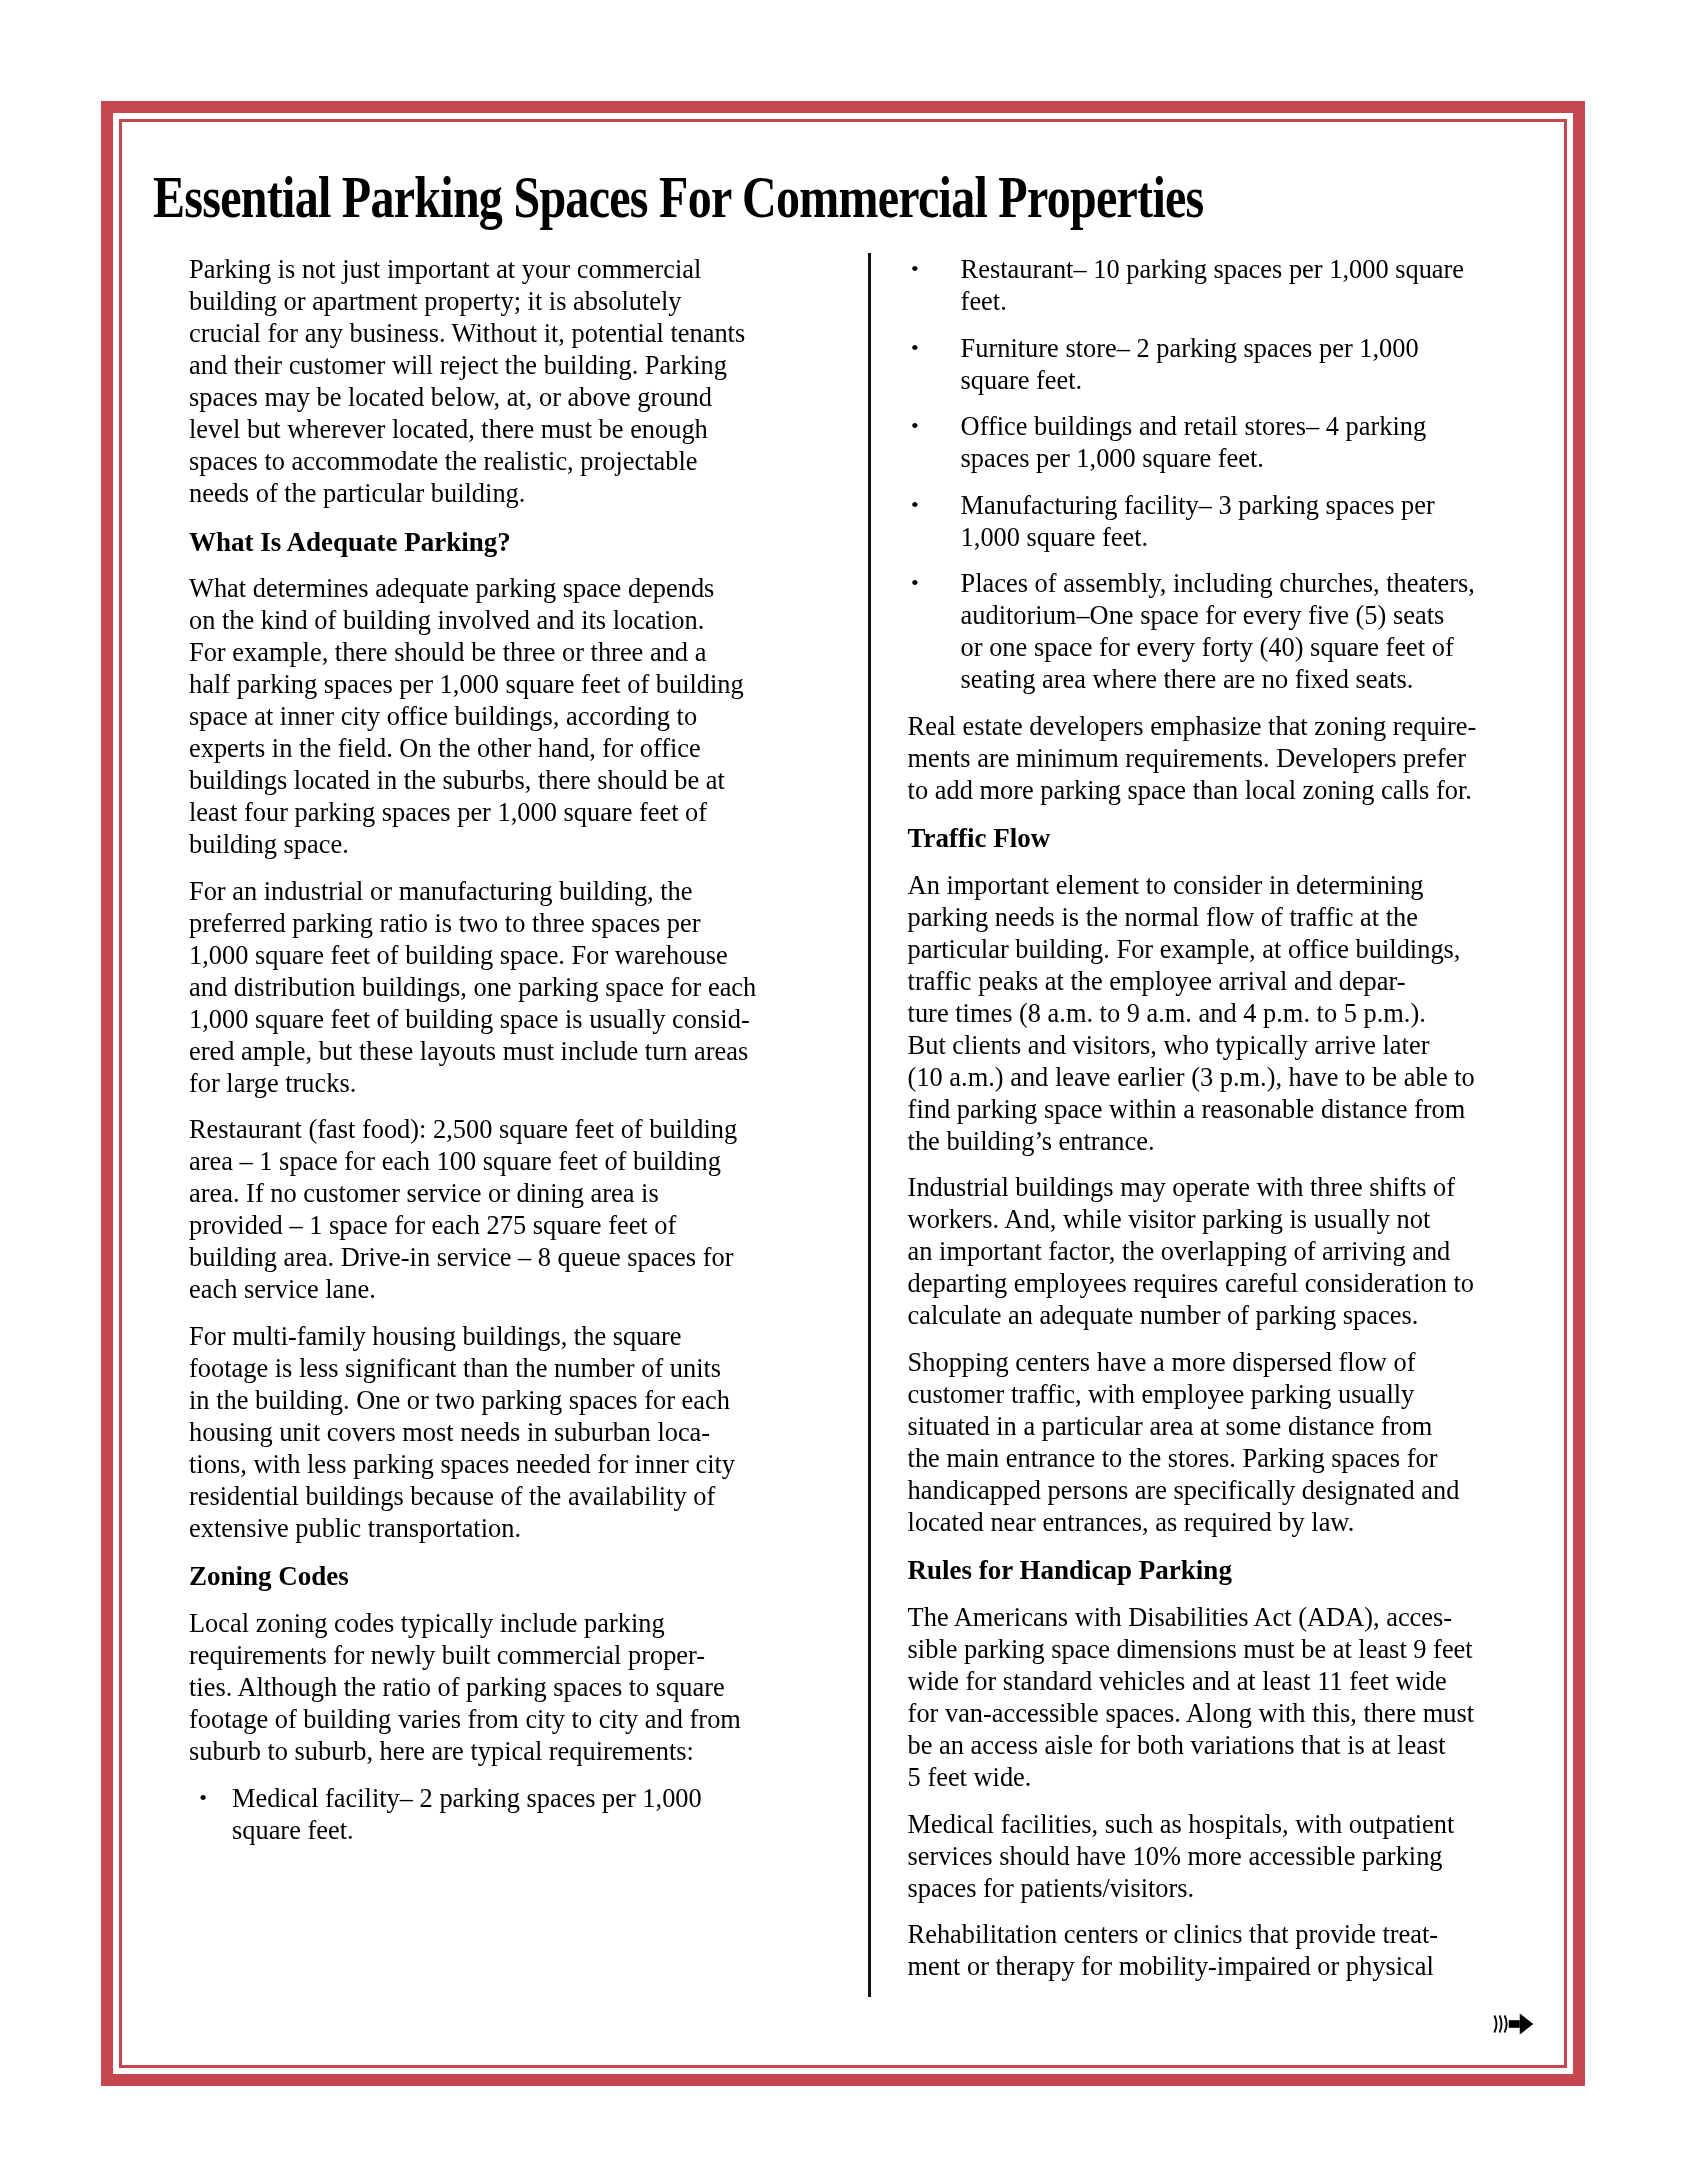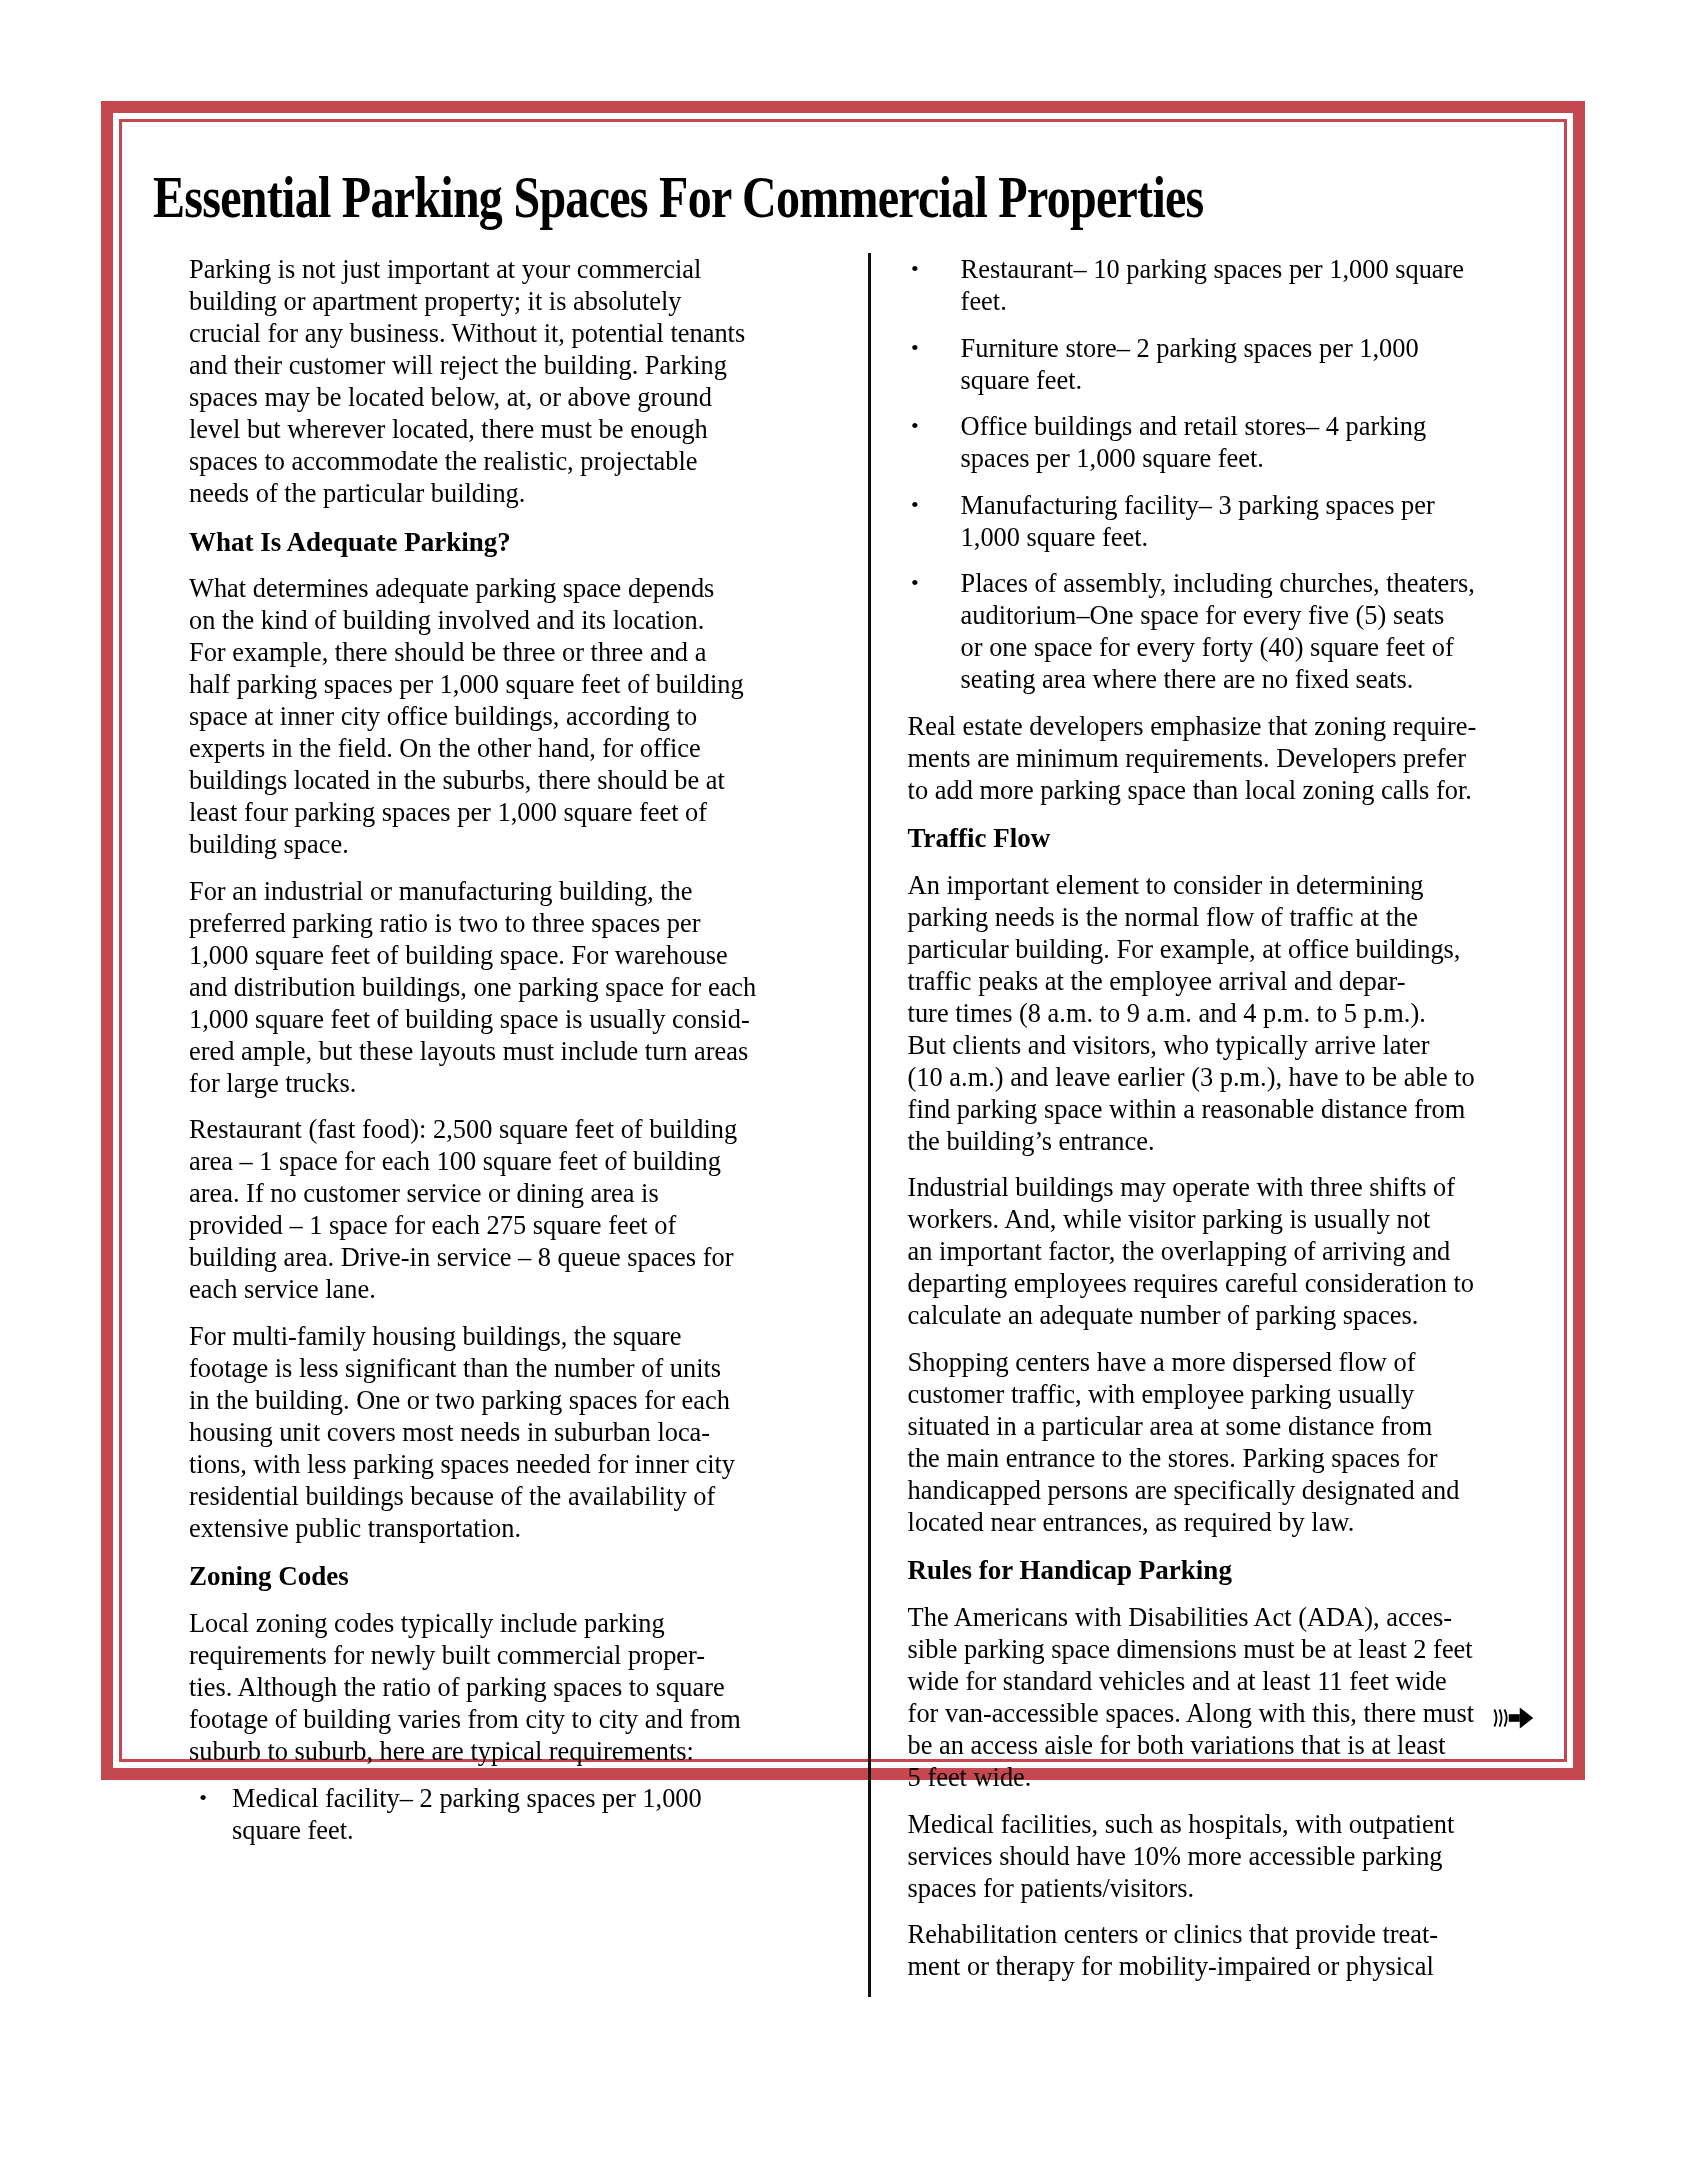--- a/index.html
+++ b/index.html
@@ -9,21 +9,21 @@
     width: 1685px; height: 2181px;
     background: #ffffff;
     font-family: "Liberation Serif", serif;
     color: #000;
     position: relative;
     overflow: hidden;
   }
   .frame-outer {
     position: absolute;
     left: 101px; top: 101px;
-    width: 1484px; height: 1679px;
+    width: 1484px; height: 1985px;
     border: 12.8px solid var(--red);
   }
   .frame-inner {
     position: absolute;
     inset: 6px;
     border: 3.4px solid var(--red);
   }
   .content {
     position: absolute;
     inset: 0;
@@ -186,21 +186,21 @@
 departing employees requires careful consideration to
 calculate an adequate number of parking spaces.</p>
             <p class="para">Shopping centers have a more dispersed flow of
 customer traffic, with employee parking usually
 situated in a particular area at some distance from
 the main entrance to the stores. Parking spaces for
 handicapped persons are specifically designated and
 located near entrances, as required by law.</p>
             <h2 class="sec-heading">Rules for Handicap Parking</h2>
             <p class="para">The Americans with Disabilities Act (ADA), acces-
-sible parking space dimensions must be at least 2 feet
+sible parking space dimensions must be at least 9 feet
 wide for standard vehicles and at least 11 feet wide
 for van-accessible spaces. Along with this, there must
 be an access aisle for both variations that is at least
 5 feet wide.</p>
             <p class="para">Medical facilities, such as hospitals, with outpatient
 services should have 10% more accessible parking
 spaces for patients/visitors.</p>
             <p class="para">Rehabilitation centers or clinics that provide treat-
 ment or therapy for mobility-impaired or physical</p>
           </div>

